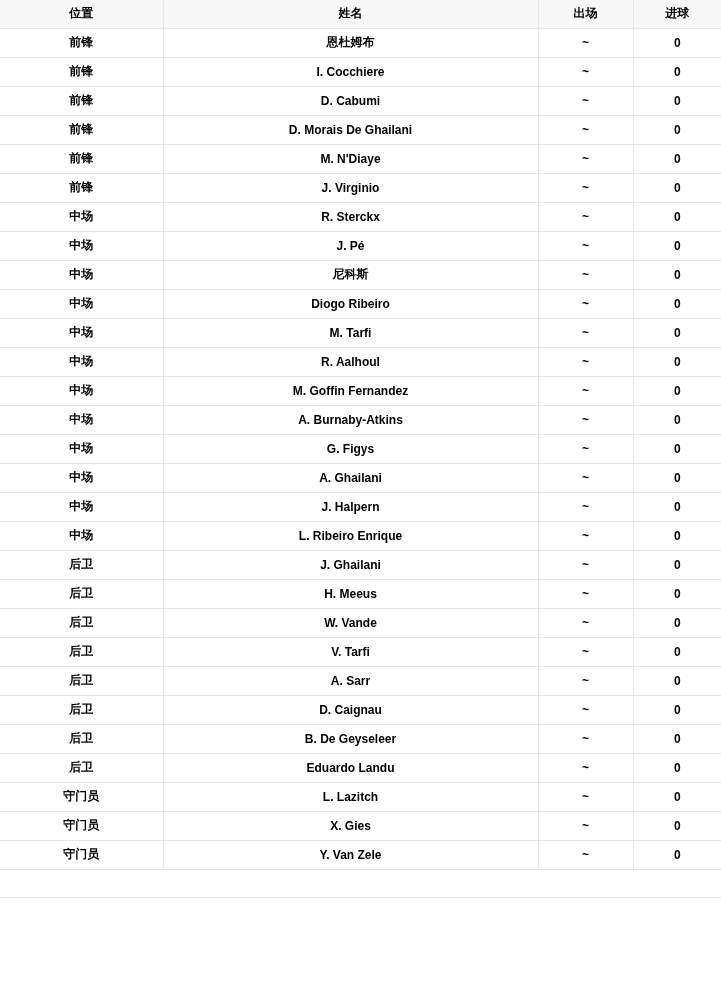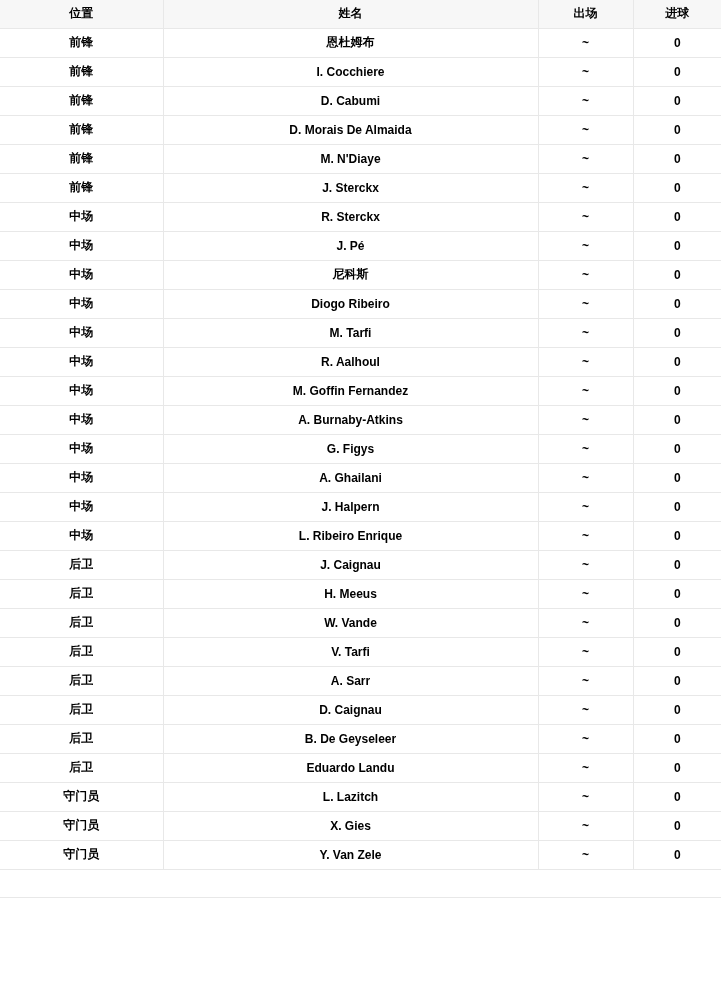--- a/index.html
+++ b/index.html
@@ -85,33 +85,33 @@
           <td>0</td>
         </tr>
         <tr>
           <td>前锋</td>
           <td>D. Cabumi</td>
           <td>~</td>
           <td>0</td>
         </tr>
         <tr>
           <td>前锋</td>
-          <td>D. Morais De Almaida</td>
+          <td>D. Morais De Ghailani</td>
           <td>~</td>
           <td>0</td>
         </tr>
         <tr>
           <td>前锋</td>
           <td>M. N'Diaye</td>
           <td>~</td>
           <td>0</td>
         </tr>
         <tr>
           <td>前锋</td>
-          <td>J. Sterckx</td>
+          <td>J. Virginio</td>
           <td>~</td>
           <td>0</td>
         </tr>
         <tr>
           <td>中场</td>
           <td>R. Sterckx</td>
           <td>~</td>
           <td>0</td>
         </tr>
         <tr>
@@ -175,21 +175,21 @@
           <td>0</td>
         </tr>
         <tr>
           <td>中场</td>
           <td>L. Ribeiro Enrique</td>
           <td>~</td>
           <td>0</td>
         </tr>
         <tr>
           <td>后卫</td>
-          <td>J. Caignau</td>
+          <td>J. Ghailani</td>
           <td>~</td>
           <td>0</td>
         </tr>
         <tr>
           <td>后卫</td>
           <td>H. Meeus</td>
           <td>~</td>
           <td>0</td>
         </tr>
         <tr>

